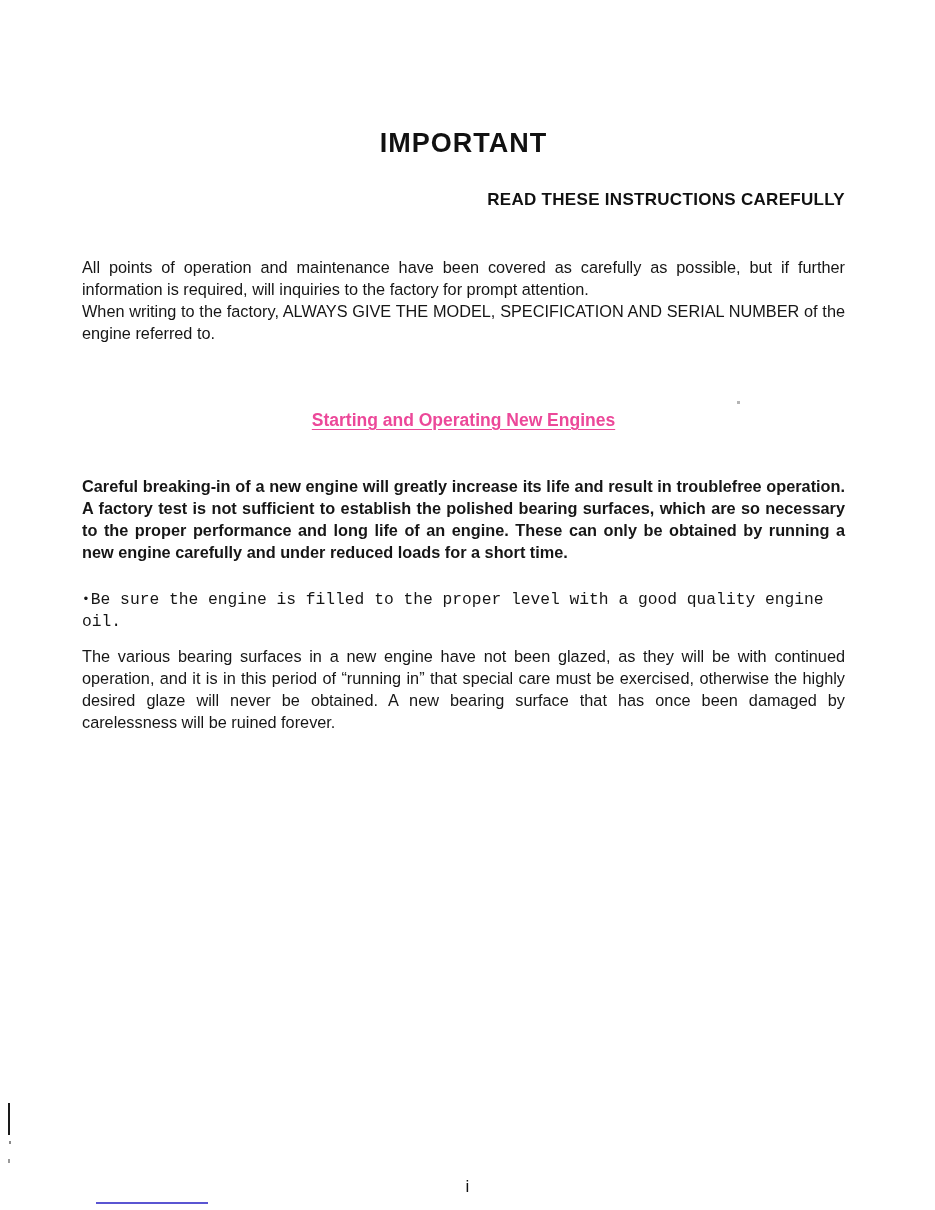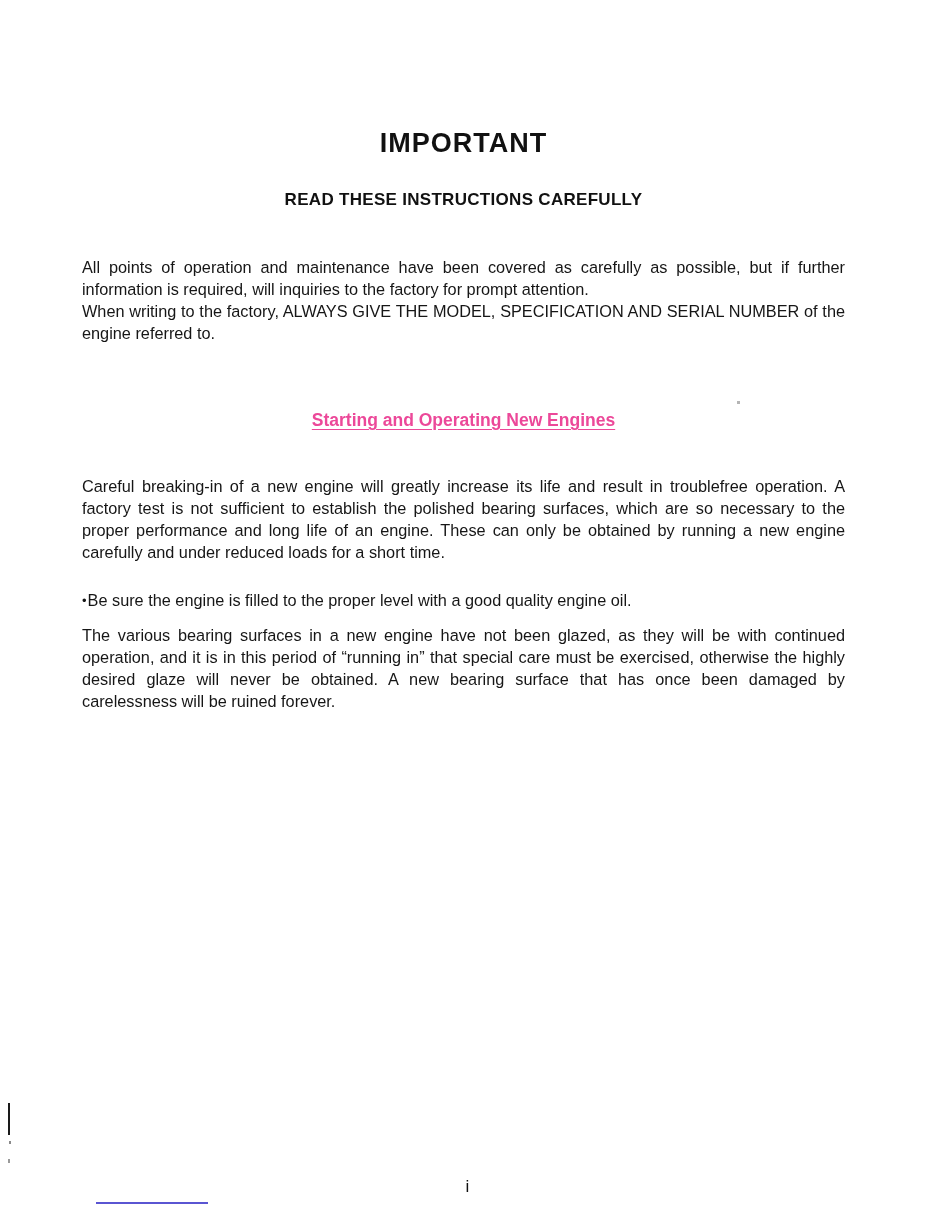--- a/index.html
+++ b/index.html
@@ -22,21 +22,21 @@
   h1.title {
     margin-top: 128px;
     text-align: center;
     font-size: 27px;
     font-weight: bold;
     letter-spacing: 1px;
     color: #111111;
   }
   h2.subtitle {
     margin-top: 31px;
-    text-align: center;
+    text-align: right;
     font-size: 17px;
     font-weight: bold;
     letter-spacing: 0.3px;
     color: #111111;
   }
   p.para {
     font-size: 16.3px;
     line-height: 22px;
     text-align: justify;
     color: #161616;
@@ -45,28 +45,28 @@
   .p2 { }
   h3.section {
     margin-top: 66px;
     text-align: center;
     font-size: 17.5px;
     font-weight: bold;
     text-decoration: underline;
     text-underline-offset: 3px;
     color: #ec4899;
   }
-  .p3 { margin-top: 44px; }
+  .p3 { margin-top: 44px; font-weight: bold; }
   p.bullet {
     font-size: 16.3px;
     line-height: 22px;
     text-align: left;
     color: #161616;
   }
-  .b1 { margin-top: 26px; }
+  .b1 { margin-top: 26px; font-family: Liberation Mono, monospace; }
   .b2 { margin-top: 20px; }
   .bchar { font-size: 13px; vertical-align: 1px; margin-right: 1px; }
   .p4 { margin-top: 12px; }
   .page-number {
     position: absolute;
     left: 0;
     bottom: 13px;
     width: 100%;
     text-align: center;
     font-size: 17px;

